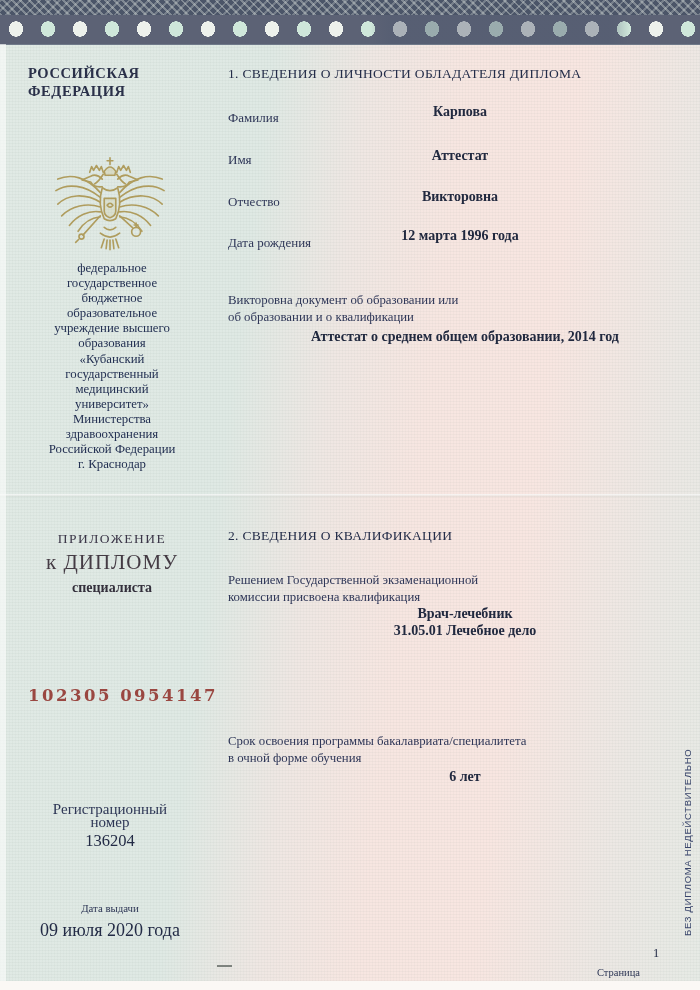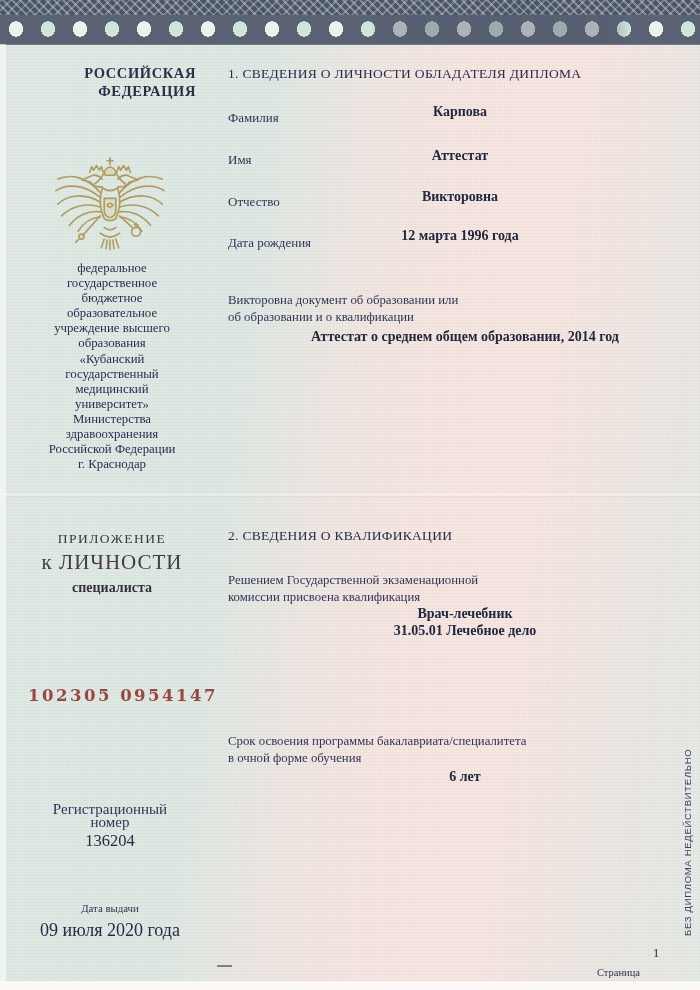--- a/index.html
+++ b/index.html
@@ -31,21 +31,21 @@
     background-size:100% 100%, 64px 29px, 64px 29px;
     border-bottom:1px solid #707a8a;
   }
   .crease { position:absolute; left:0; right:0; top:494px; height:3px;
     background:linear-gradient(to bottom, rgba(255,255,255,0.8), rgba(150,160,150,0.18)); }
   .scan-edge-bottom { position:absolute; left:0; right:0; bottom:0; height:9px; background:#fbf8f5; }
   .scan-edge-left { position:absolute; left:0; top:44px; bottom:9px; width:6px; background:rgba(251,252,250,0.65); }
 
   .pre { white-space:pre-line; }
   
-  .country { position:absolute; top:64px; left:28px; width:168px; text-align:right;
+  .country { position:absolute; top:64px; left:28px; width:168px; text-align:left;
     font-weight:bold; font-size:14.5px; line-height:18px; letter-spacing:0.6px; color:#2a3049; }
   .emblem { position:absolute; top:153px; left:52px; width:116px; height:114px; opacity:0.9; }
   .institution { position:absolute; top:261px; left:16px; width:192px; text-align:center;
     font-size:12.8px; line-height:15.1px; color:#233052; }
   .supplement { position:absolute; top:531px; left:22px; width:180px; text-align:center; color:#3a3547; }
   .supplement .l1 { font-size:13.5px; letter-spacing:1.5px; }
   .supplement .l2 { font-size:21px; letter-spacing:1px; margin-top:3px; color:#443b44; }
   .supplement .l3 { font-size:14px; margin-top:5px; font-weight:bold; color:#332f3b; }
   .serial { position:absolute; top:686px; left:28px; font-family:"DejaVu Serif", serif;
     font-weight:bold; font-size:16.5px; letter-spacing:2.5px; color:#9a4741; }
@@ -153,21 +153,21 @@
 государственный
 медицинский
 университет»
 Министерства
 здравоохранения
 Российской Федерации
 г. Краснодар</div>
 
   <div class="supplement">
     <div class="l1">ПРИЛОЖЕНИЕ</div>
-    <div class="l2">к ЛИЧНОСТИ</div>
+    <div class="l2">к ДИПЛОМУ</div>
     <div class="l3">специалиста</div>
   </div>
 
   <div class="serial">102305 0954147</div>
 
   <div class="regnum-label pre">Регистрационный
 номер</div>
   <div class="regnum">136204</div>
 
   <div class="issue-label">Дата выдачи</div>

